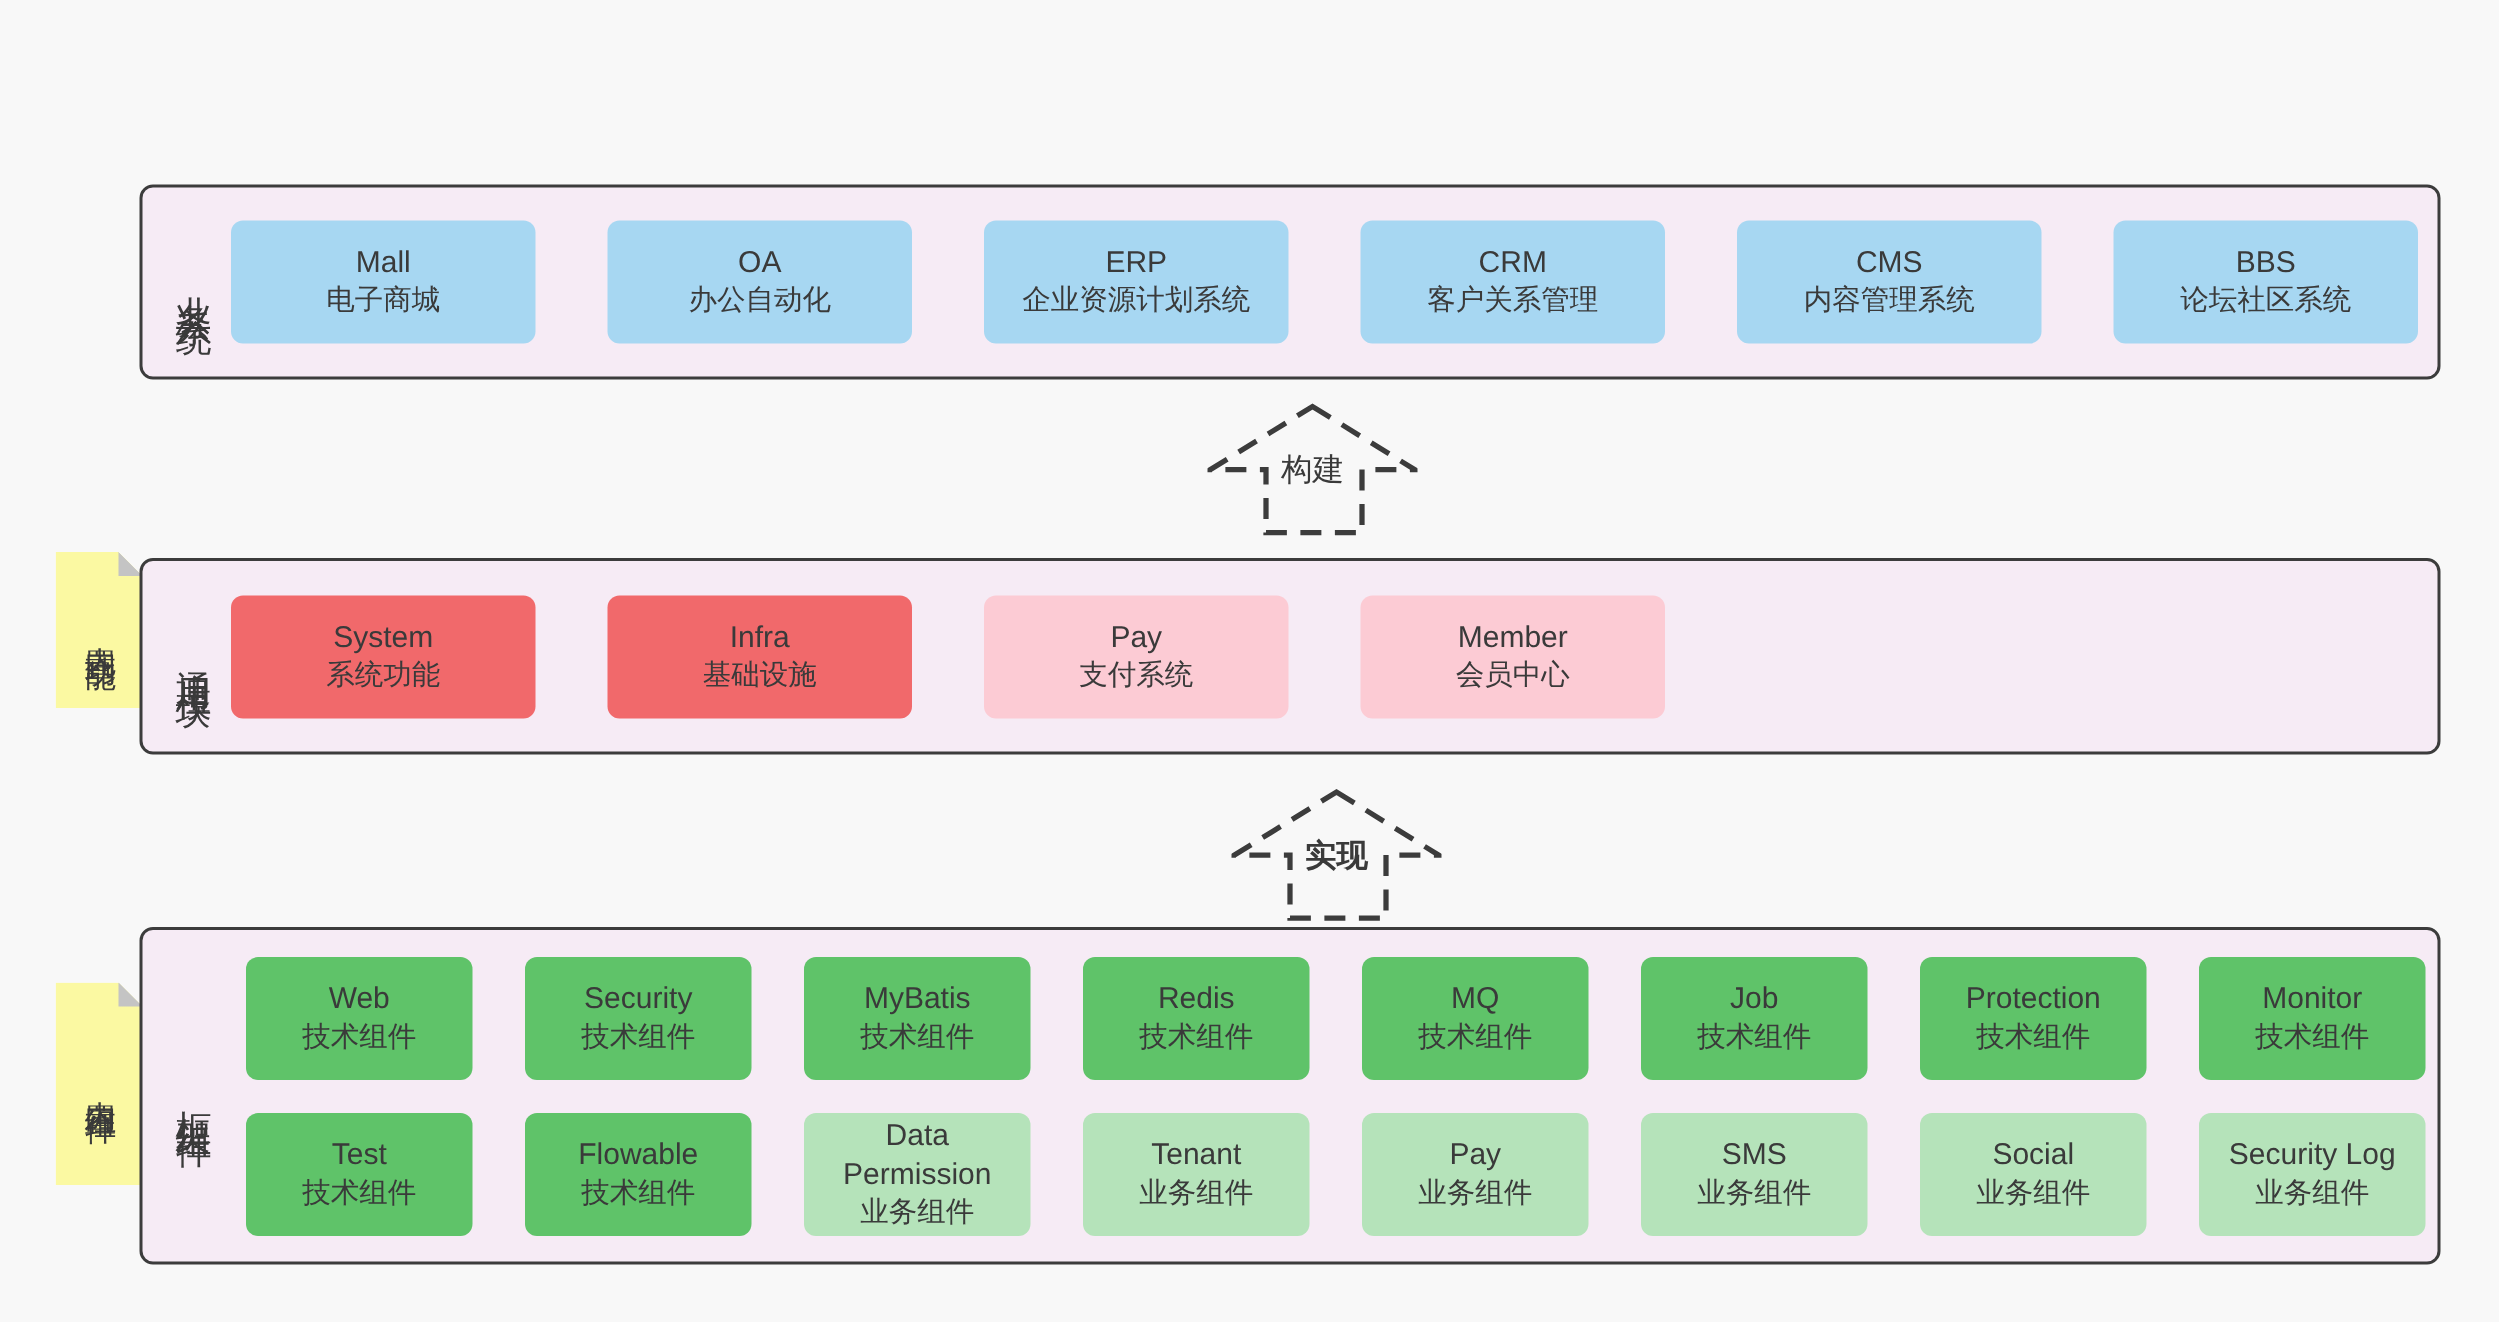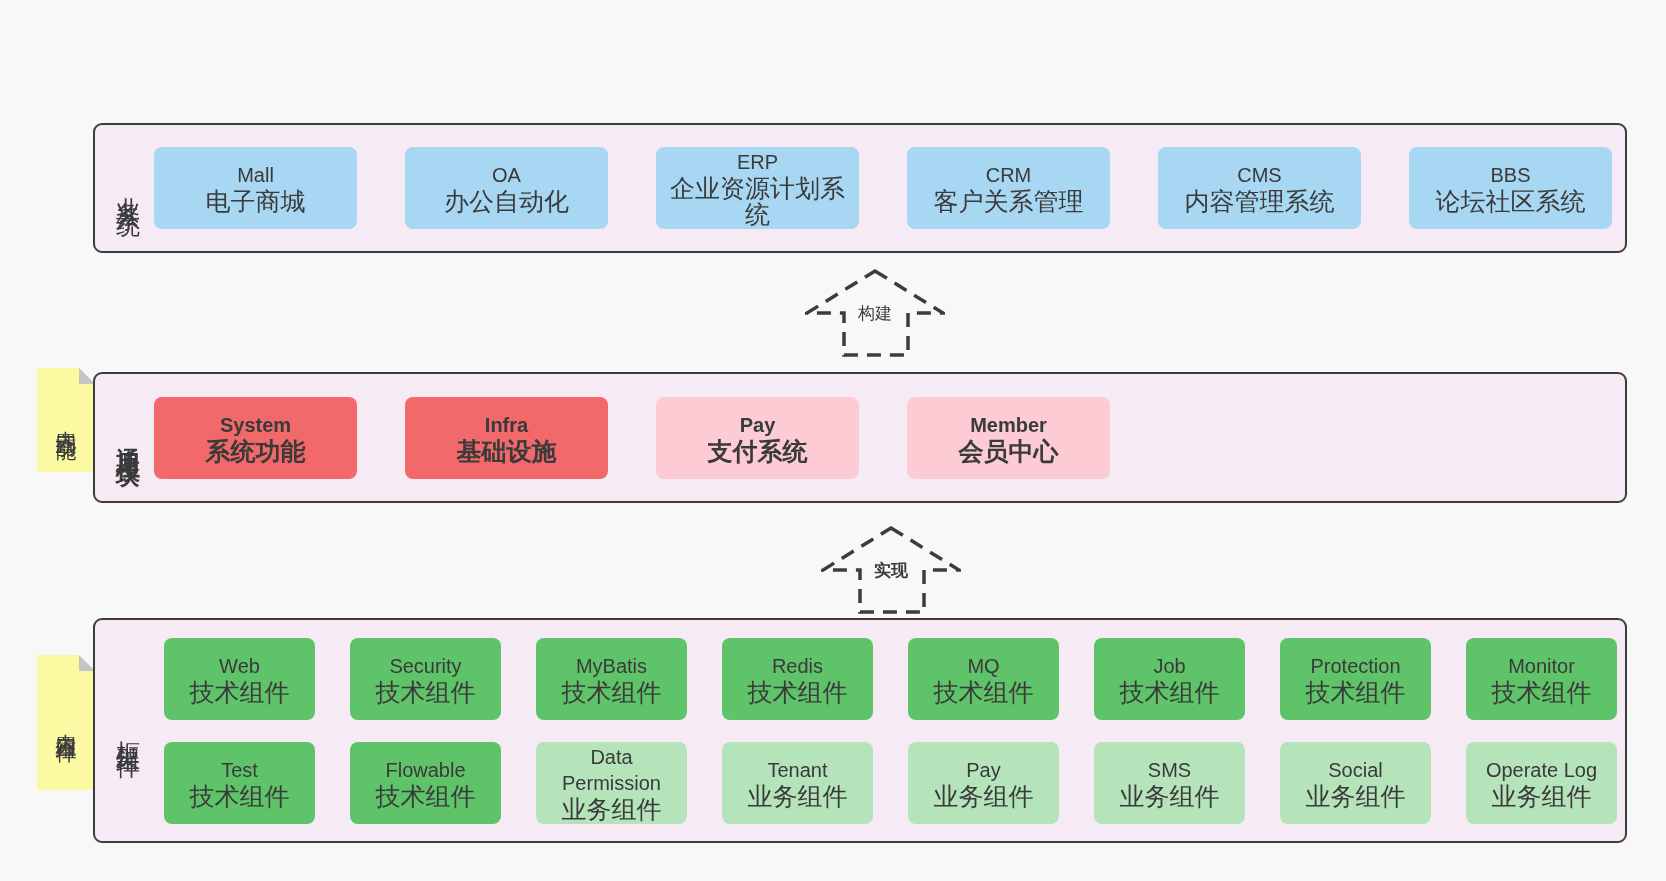--- a/index.html
+++ b/index.html
@@ -21,21 +21,21 @@
     width:1534px;
     background:var(--containerBg,#f6ebf5);
     border:2px solid var(--border,#3c3c3c);
     border-radius:9px;
     box-sizing:border-box;
     display:flex;
     align-items:stretch;
     z-index:2;
   }
   .layer-business{top:123px;height:130px;}
-  .layer-modules{top:372px;height:131px;font-weight:bold;}
+  .layer-modules{top:372px;height:131px;}
   .layer-components{top:618px;height:225px;gap:10px;}
   .vlabel{
     width:46px;
     margin-left:10px;
     display:flex;
     align-items:center;
     justify-content:center;
     writing-mode:vertical-rl;
     text-orientation:upright;
     font-size:24px;
@@ -68,21 +68,21 @@
     justify-content:center;
     align-items:center;
     text-align:center;
     padding:0 10px;
     box-sizing:border-box;
     flex:0 0 auto;
   }
   .boxes-6 .box{width:203px;}
   .boxes-8 .box{width:151px;}
   .box-name{font-size:20px;line-height:26px;color:var(--text,#3a3a3a);}
-  .box-desc{font-size:25px;line-height:26px;color:var(--text,#3a3a3a);}
+  .box-desc{font-size:19px;line-height:26px;color:var(--text,#3a3a3a);}
   .box.blue{background:var(--blue,#a7d7f2);}
   .box.red{background:var(--red,#f1696b);}
   .box.pink{background:var(--pink,#fccbd4);}
   .box.green{background:var(--green,#5fc369);}
   .box.lightgreen{background:var(--lightgreen,#b5e3ba);}
   
   .note{
     position:absolute;
     left:37px;
     width:58px;
@@ -122,21 +122,21 @@
     stroke:var(--border,#3c3c3c);
     stroke-width:3.5;
     stroke-dasharray:14 9;
   }
   .arrow-label{
     position:absolute;
     left:50%;top:45px;
     transform:translate(-50%,-50%);
     background:var(--pageBg,#f8f8f8);
     padding:2px 4px;
-    font-size:17px;
+    font-size:21px;
     color:var(--text,#3a3a3a);
     white-space:nowrap;
   }
 </style>
 </head>
 <body>
 
 <div class="canvas">
 
   <div class="note note-1">
@@ -275,20 +275,20 @@
           </div>
           <div class="box lightgreen">
             <div class="box-name">SMS</div>
             <div class="box-desc">业务组件</div>
           </div>
           <div class="box lightgreen">
             <div class="box-name">Social</div>
             <div class="box-desc">业务组件</div>
           </div>
           <div class="box lightgreen">
-            <div class="box-name">Operate Log</div>
+            <div class="box-name">Security Log</div>
             <div class="box-desc">业务组件</div>
           </div>
         </div>
     </div>
   </section>
 
 </div>
 
 </body></html>

